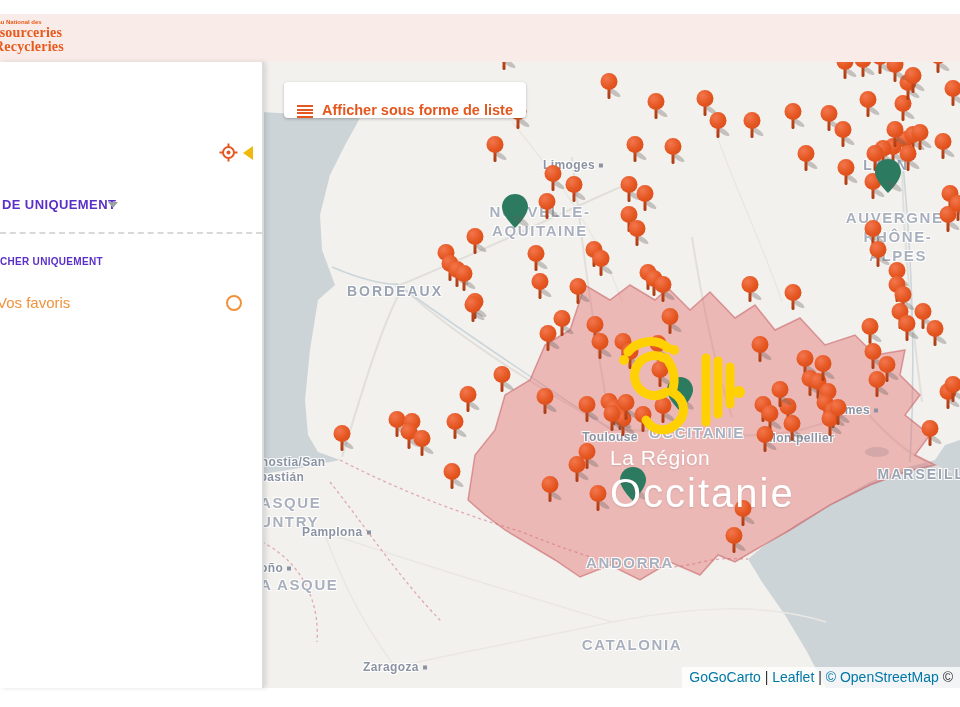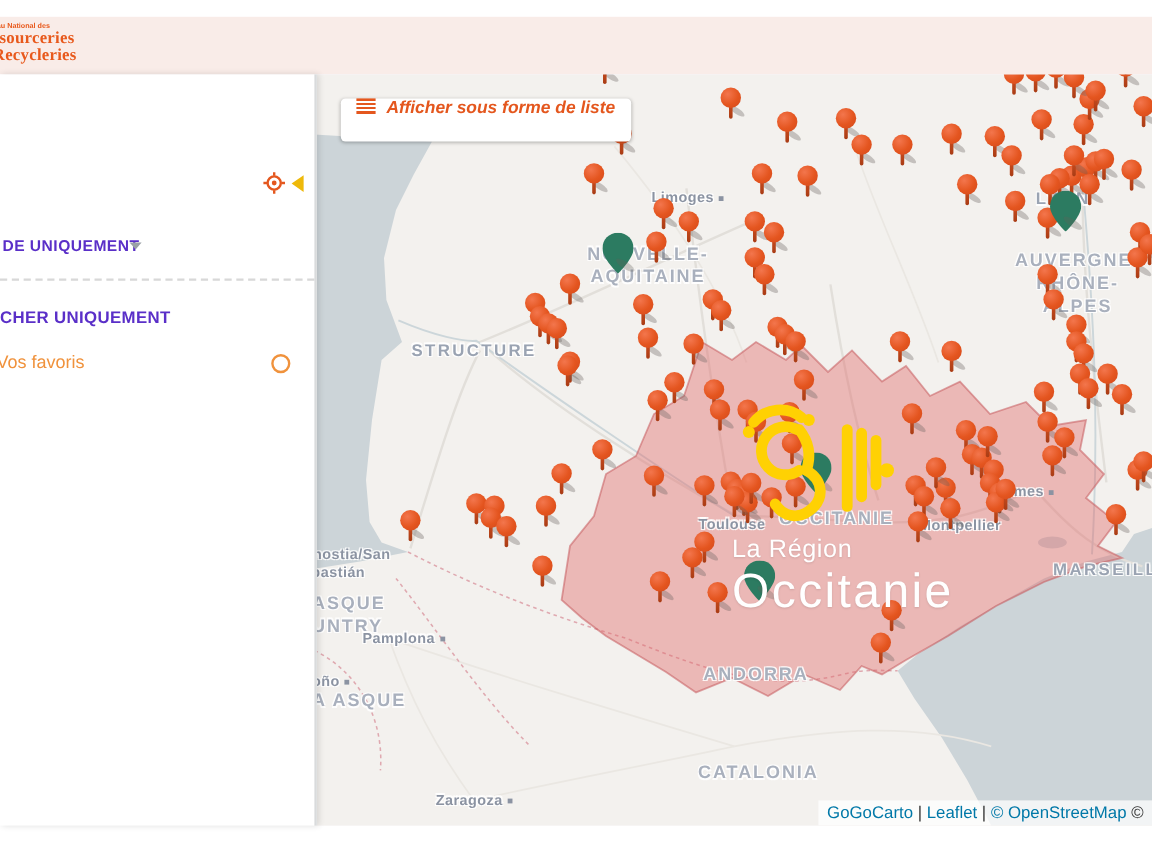--- a/index.html
+++ b/index.html
@@ -18,21 +18,21 @@
                 border-radius:7px;background:#fff;font-family:"Liberation Sans",sans-serif;
                 font-size:14px;padding:0 40px 0 26px;box-sizing:border-box;color:#474747;font-weight:700;}
   .search-input::placeholder{color:#474747;font-weight:700;opacity:1;}
   .locate{position:absolute;left:219px;top:81px;width:19px;height:19px;}
   .collapse{position:absolute;left:243px;top:84px;width:0;height:0;
             border-top:7px solid transparent;border-bottom:7px solid transparent;border-right:10px solid #eeb90a;}
   .filter-title{position:absolute;left:2px;top:135px;color:#5a2fc8;font-weight:700;font-size:13px;letter-spacing:.4px;}
   .caret{position:absolute;left:108px;top:140px;width:0;height:0;
          border-left:5px solid transparent;border-right:5px solid transparent;border-top:6px solid #9aa0a6;}
   .dashed-sep{position:absolute;left:0;top:108px;width:262px;border-top:2px dashed #d8d8d8;}
-  .only-title{position:absolute;left:0;top:194px;color:#5a2fc8;font-weight:700;font-size:14px;letter-spacing:.3px;}
+  .only-title{position:absolute;left:0;top:194px;color:#5a2fc8;font-weight:700;font-size:10px;letter-spacing:.3px;}
   .fav-row{position:absolute;left:0;top:230px;width:262px;height:22px;cursor:pointer;}
   .fav-label{position:absolute;left:-3px;top:2px;color:#f0923c;font-size:15px;}
   .fav-radio{position:absolute;left:226px;top:3px;width:12px;height:12px;border:2px solid #f0923c;border-radius:50%;background:#fff;}
   
   .map{position:absolute;left:262px;top:62px;width:698px;height:626px;background:#f3f1ee;overflow:hidden;}
   .map svg.base{position:absolute;left:0;top:0;}
   .map-label{position:absolute;z-index:10;text-align:center;white-space:pre-line;line-height:1.25;
              text-shadow:-1px -1px 0 rgba(255,255,255,.85),1px -1px 0 rgba(255,255,255,.85),
                          -1px 1px 0 rgba(255,255,255,.85),1px 1px 0 rgba(255,255,255,.85);}
   .map-label.region{font-size:15px;font-weight:700;color:#a9b0bd;letter-spacing:1.6px;}
@@ -52,22 +52,22 @@
   .gpin .gsh{position:absolute;left:10px;top:24px;width:18px;height:6px;background:rgba(100,95,90,.3);
              border-radius:50%;transform:rotate(33deg);}
   
   .ovl{position:absolute;z-index:40;color:#fff;text-shadow:0 1px 2px rgba(0,0,0,.12);pointer-events:none;}
   .ovl .r1{font-size:21px;letter-spacing:.5px;}
   .ovl .r2{font-size:40px;letter-spacing:2px;margin-top:1px;}
   .ovl .r3{font-size:16px;letter-spacing:1.6px;margin-top:2px;}
   .cross-svg{position:absolute;z-index:40;pointer-events:none;}
   
   .list-btn{position:absolute;left:22px;top:20px;height:36px;z-index:50;background:#fff;border:none;
-            border-radius:4px;box-shadow:0 1px 3px rgba(0,0,0,.25);display:flex;align-items:flex-start;
-            gap:9px;padding:0 13px;cursor:pointer;font-style:italic;}
+            border-radius:4px;box-shadow:0 1px 3px rgba(0,0,0,.25);display:flex;align-items:flex-end;
+            gap:9px;padding:0 13px;cursor:pointer;}
   .list-icon{width:16px;height:13px;background:repeating-linear-gradient(#e4571e 0 2px,#fff 2px 3.6px);}
   .list-btn span{color:#e4571e;font-weight:700;font-size:14.5px;font-family:"Liberation Sans",sans-serif;}
   
   .attrib{position:absolute;right:0;bottom:0;z-index:50;background:rgba(255,255,255,.75);
           font-size:14px;padding:2px 7px 3px 7px;color:#333;white-space:nowrap;}
   .attrib a{color:#0078A8;text-decoration:none;cursor:pointer;}
 </style>
 </head>
 <body>
 
@@ -122,21 +122,21 @@
     <polygon points="206,438 213,393 233,368 243,333 268,318 283,283 308,268 323,223 348,238 368,223 393,238 406,226 428,248 448,230 473,256 493,243 513,268 538,256 563,283 593,273 613,293 643,288 638,313 658,333 643,353 668,373 653,393 673,403 643,410 608,423 568,443 528,468 493,488 473,500 456,493 438,513 408,500 378,518 348,503 318,515 293,498 268,483 243,468 223,453" fill="#e06a6a" fill-opacity="0.42" stroke="#c75b5e" stroke-opacity="0.55" stroke-width="1.5"></polygon>
   </svg>
 
   <div id="map-canvas" style="position:absolute;left:0;top:0;width:698px;height:626px;">
       <div class="map-label city-sm" style="left: 311px; top: 103px; transform: translate(-50%, -50%);">Limoges<i class="ldot"></i></div>
       <div class="map-label region" style="left: 278px; top: 160px; transform: translate(-50%, -50%);">NOUVELLE-
 AQUITAINE</div>
       <div class="map-label city-lg" style="left: 624px; top: 104px; transform: translate(-50%, -50%);">LYON</div>
       <div class="map-label region" style="left: 636px; top: 175px; transform: translate(-50%, -50%);">AUVERGNE-
 RHÔNE-ALPES</div>
-      <div class="map-label city-lg" style="left: 133px; top: 230px; transform: translate(-50%, -50%);">STRUCTURE</div>
+      <div class="map-label city-lg" style="left: 133px; top: 230px; transform: translate(-50%, -50%);">BORDEAUX</div>
       <div class="map-label city-sm" style="left: 348px; top: 375px; transform: translate(-50%, -50%);">Toulouse</div>
       <div class="map-label region" style="left: 435px; top: 371px; transform: translate(-50%, -50%);">OCCITANIE</div>
       <div class="map-label city-sm" style="left: 538px; top: 376px; transform: translate(-50%, -50%);">Montpellier</div>
       <div class="map-label city-sm" style="left: 593px; top: 348px; transform: translate(-50%, -50%);">Nîmes<i class="ldot"></i></div>
       <div class="map-label city-lg" style="left: 665px; top: 413px; transform: translate(-50%, -50%);">MARSEILLE</div>
       <div class="map-label city-sm" style="left: -18px; top: 408px; transform: translateY(-50%); text-align: left;">Donostia/San
 Sebastián</div>
       <div class="map-label region" style="left: -2px; top: 451px; transform: translateY(-50%); text-align: left;">ASQUE
 UNTRY</div>
       <div class="map-label city-sm" style="left: 40px; top: 470px; transform: translateY(-50%); text-align: left;">Pamplona<i class="ldot"></i></div>

